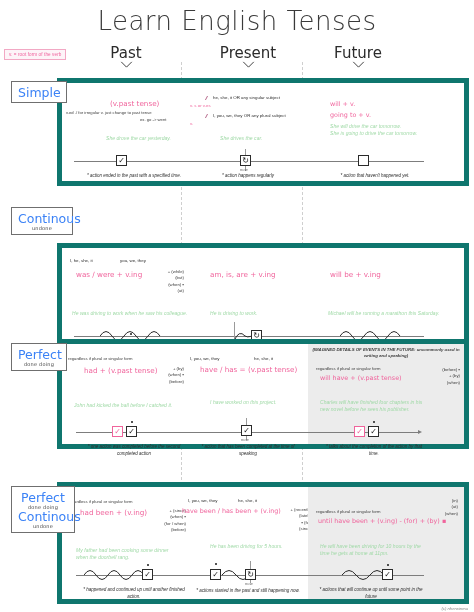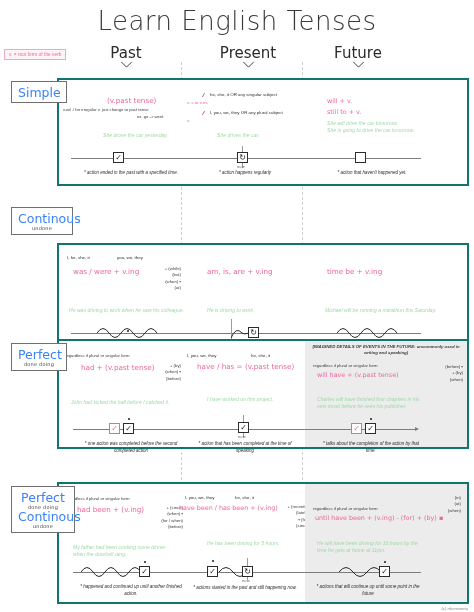--- a/index.html
+++ b/index.html
@@ -47,21 +47,21 @@
   .vdiv {
     position: absolute; top: 62px; bottom: 12px;
     border-left: 1px dashed #cfcfcf;
   }
   .vdiv.v1 { left: 181px; }
   .vdiv.v2 { left: 302px; }
 
   
   .row {
     position: absolute; left: 57px; right: 5px;
-    border: 2px solid #0f766e;
+    border: 5px solid #0f766e;
     background: #fff;
   }
   .row.r1 { top: 78px;  height: 108px; }
   .row.r2 { top: 203px; height: 120px; margin-top: 40px; }
   .row.r3 { top: 339px; height: 110px; }
   .row.r4 { top: 482px; height: 122px; }
 
   
   .tab {
     position: absolute; left: 11px;
@@ -222,21 +222,21 @@
       <div class="example" style="left:32px; top:52px;">She drives the car.</div>
       <div class="timeline" style="left:0px; top:78px; width:120px;"></div>
       <div class="nowtick" style="left:57px; top:66px; height:22px;"></div>
       <div class="box-mark" style="left:52px; top:72px;">↻</div>
       <div class="nowlabel" style="left:52px; top:84px;">now</div>
       <div class="desc" style="left:10px; top:90px; width:100px;">* action happens regularly</div>
     </div>
 
     <div class="cell c-future">
       <div class="formula sm" style="left:22px; top:17px;">will + v.</div>
-      <div class="formula sm" style="left:22px; top:28px;">still to + v.</div>
+      <div class="formula sm" style="left:22px; top:28px;">going to + v.</div>
       <div class="example" style="left:22px; top:40px;">She will drive the car tomorrow.</div>
       <div class="example" style="left:22px; top:47px;">She is going to drive the car tomorrow.</div>
       <div class="timeline" style="left:0px; top:78px; width:116px;"></div>
       <div class="box-mark empty" style="left:50px; top:72px;"></div>
       <div class="desc" style="left:12px; top:90px; width:110px;">* action that haven't happened yet.</div>
     </div>
   </div>
 
   <div class="tab t2">
     <div class="tab-main">Continous</div>
@@ -270,21 +270,21 @@
       <div class="nowtick" style="left:46px; top:74px; height:22px;"></div>
       <svg class="wave" style="left:46px; top:79px;" width="22" height="16" viewBox="0 0 22 16">
         <path d="M0 14 q5 -12 11 -5 q5 3 11 -4" fill="none" stroke="#2b2b2b" stroke-width="1"></path>
       </svg>
       <div class="box-mark" style="left:63px; top:82px;">↻</div>
       <div class="nowlabel" style="left:42px; top:94px;">now</div>
       <div class="desc" style="left:12px; top:102px; width:100px;">* actions in progress now</div>
     </div>
 
     <div class="cell c-future">
-      <div class="formula" style="left:22px; top:22px;">time be   + v.ing</div>
+      <div class="formula" style="left:22px; top:22px;">will be   + v.ing</div>
       <div class="example" style="left:20px; top:62px;">Michael will be running a marathon this Saturday.</div>
       <div class="timeline" style="left:0px; top:88px; width:116px;"></div>
       <svg class="wave" style="left:32px; top:78px;" width="62" height="20" viewBox="0 0 62 20">
         <path d="M0 10 q6 -9 12 0 q6 9 12 0 q6 -9 12 0 q6 9 12 0 q6 -9 12 0" fill="none" stroke="#2b2b2b" stroke-width="1"></path>
       </svg>
       <div class="desc" style="left:14px; top:100px; width:106px;">* actions that will occur in the future and continue for an expected length of time</div>
     </div>
   </div>
 
   <div class="tab t3">

